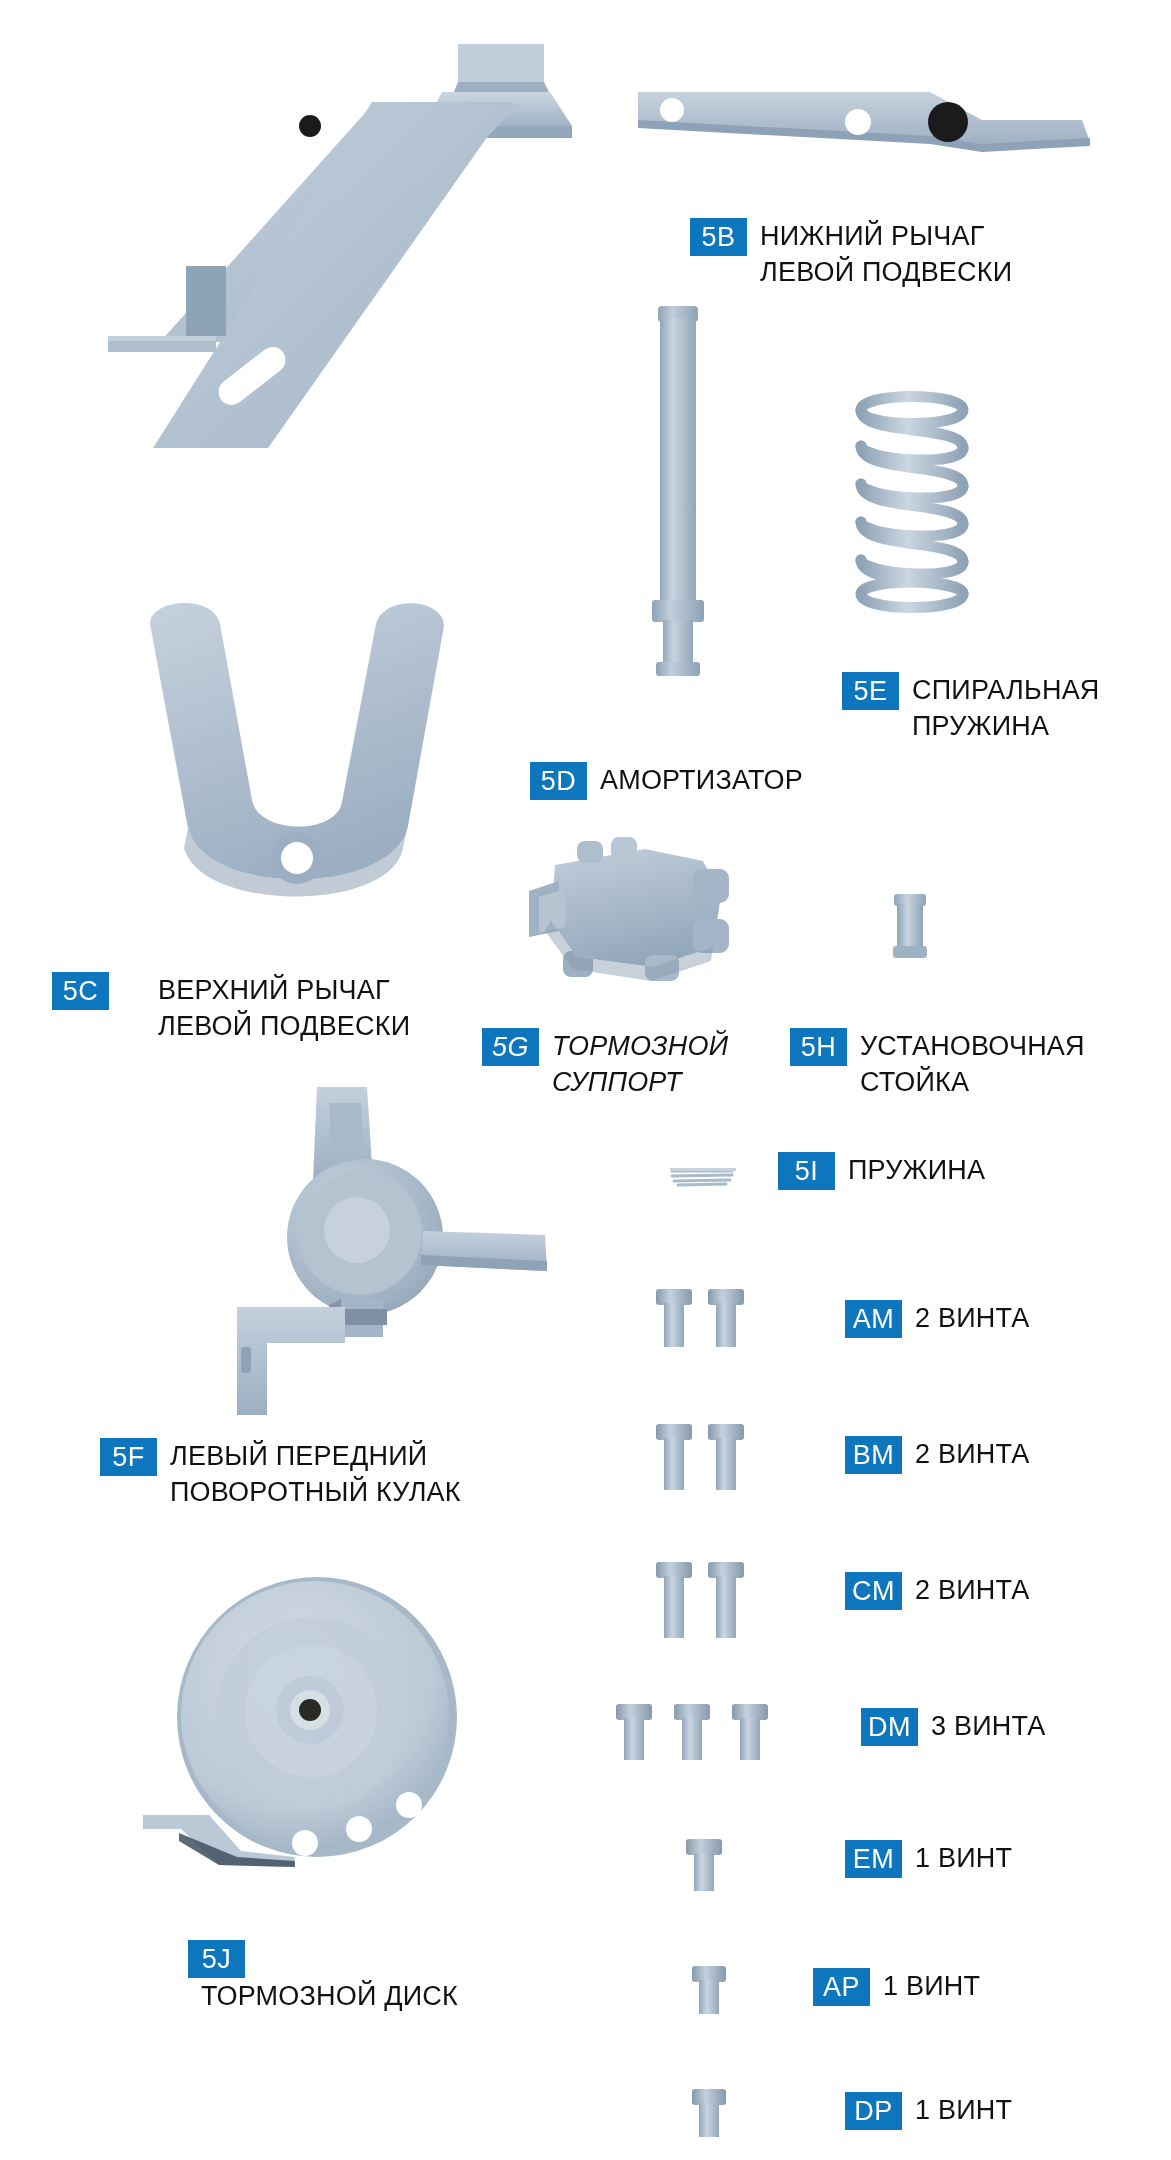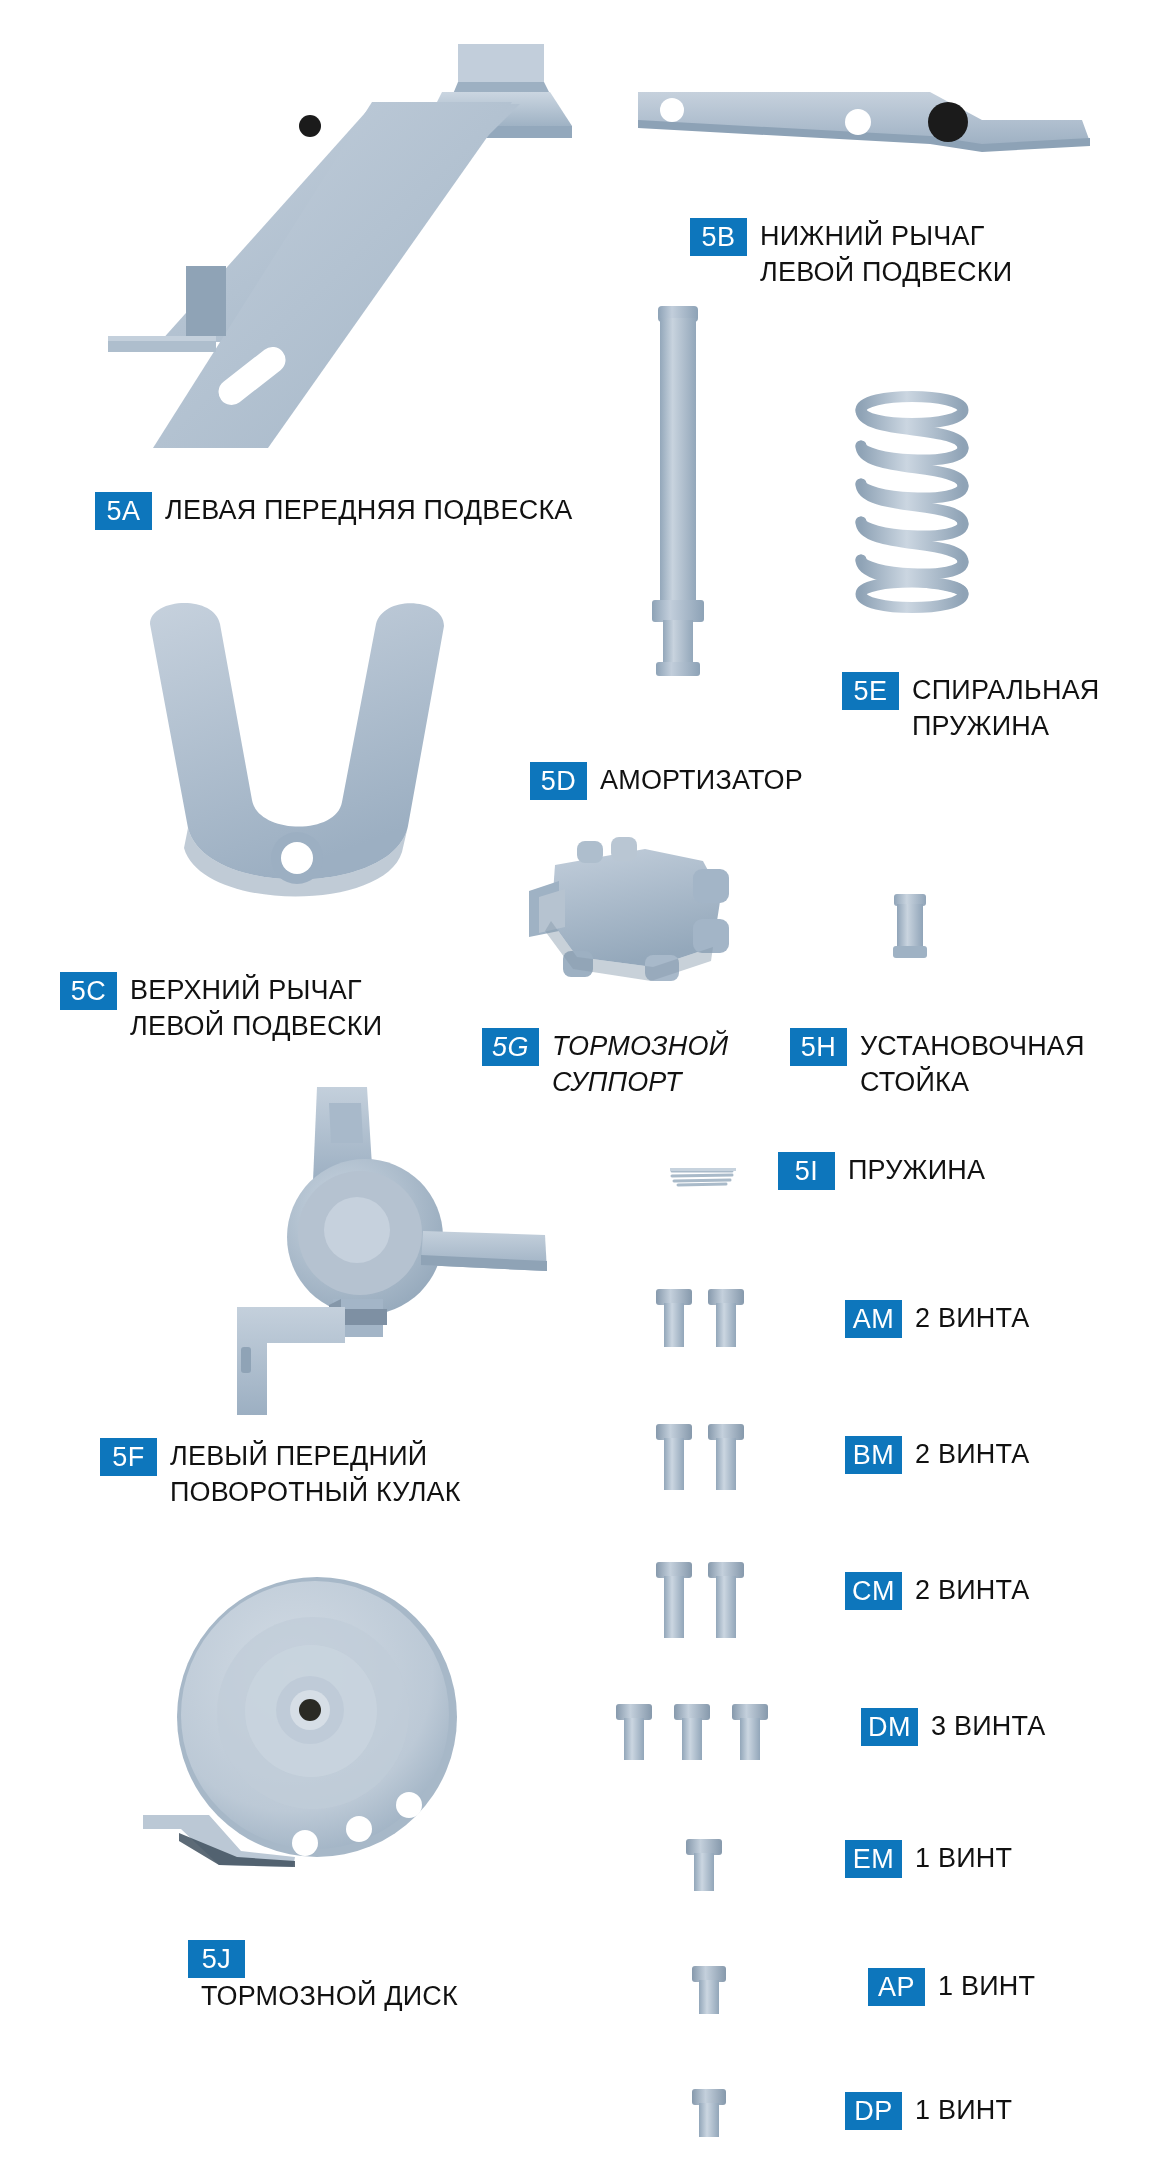--- a/index.html
+++ b/index.html
@@ -367,37 +367,33 @@
       <rect x="13" y="18" width="20" height="34" fill="url(#sc)"></rect>
     </svg>
   </div>
 
   <div class="tag" style="left:690px;top:218px;">
     <span class="chip">5B</span>
     <span class="ttl">НИЖНИЙ РЫЧАГ
 ЛЕВОЙ ПОДВЕСКИ</span>
   </div>
 
-  <div class="tag" style="left:95px;top:492px;">
-    <span class="chip">5A</span>
-    <span class="ttl">ЛЕВАЯ ПЕРЕДНЯЯ ПОДВЕСКА</span>
-  </div>
 
   <div class="tag" style="left:842px;top:672px;">
     <span class="chip">5E</span>
     <span class="ttl">СПИРАЛЬНАЯ
 ПРУЖИНА</span>
   </div>
 
   <div class="tag" style="left:530px;top:762px;">
     <span class="chip">5D</span>
     <span class="ttl">АМОРТИЗАТОР</span>
   </div>
 
-  <div class="tag" style="left:60px;top:972px;">
+  <div class="tag" style="left:52px;top:972px;gap:36px;">
     <span class="chip">5C</span>
     <span class="ttl">ВЕРХНИЙ РЫЧАГ
 ЛЕВОЙ ПОДВЕСКИ</span>
   </div>
 
   <div class="tag" style="left:482px;top:1028px;font-style:italic;">
     <span class="chip">5G</span>
     <span class="ttl">ТОРМОЗНОЙ
 СУППОРТ</span>
   </div>
@@ -442,21 +438,21 @@
   <div class="tag" style="left:845px;top:1708px;padding-left:16px;">
     <span class="chip">DM</span>
     <span class="ttl">3 ВИНТА</span>
   </div>
 
   <div class="tag" style="left:845px;top:1840px;">
     <span class="chip">EM</span>
     <span class="ttl">1 ВИНТ</span>
   </div>
 
-  <div class="tag" style="left:868px;top:1968px;">
+  <div class="tag" style="left:813px;top:1968px;">
     <span class="chip">AP</span>
     <span class="ttl">1 ВИНТ</span>
   </div>
 
   <div class="tag" style="left:845px;top:2092px;">
     <span class="chip">DP</span>
     <span class="ttl">1 ВИНТ</span>
   </div>
 
 </div>

